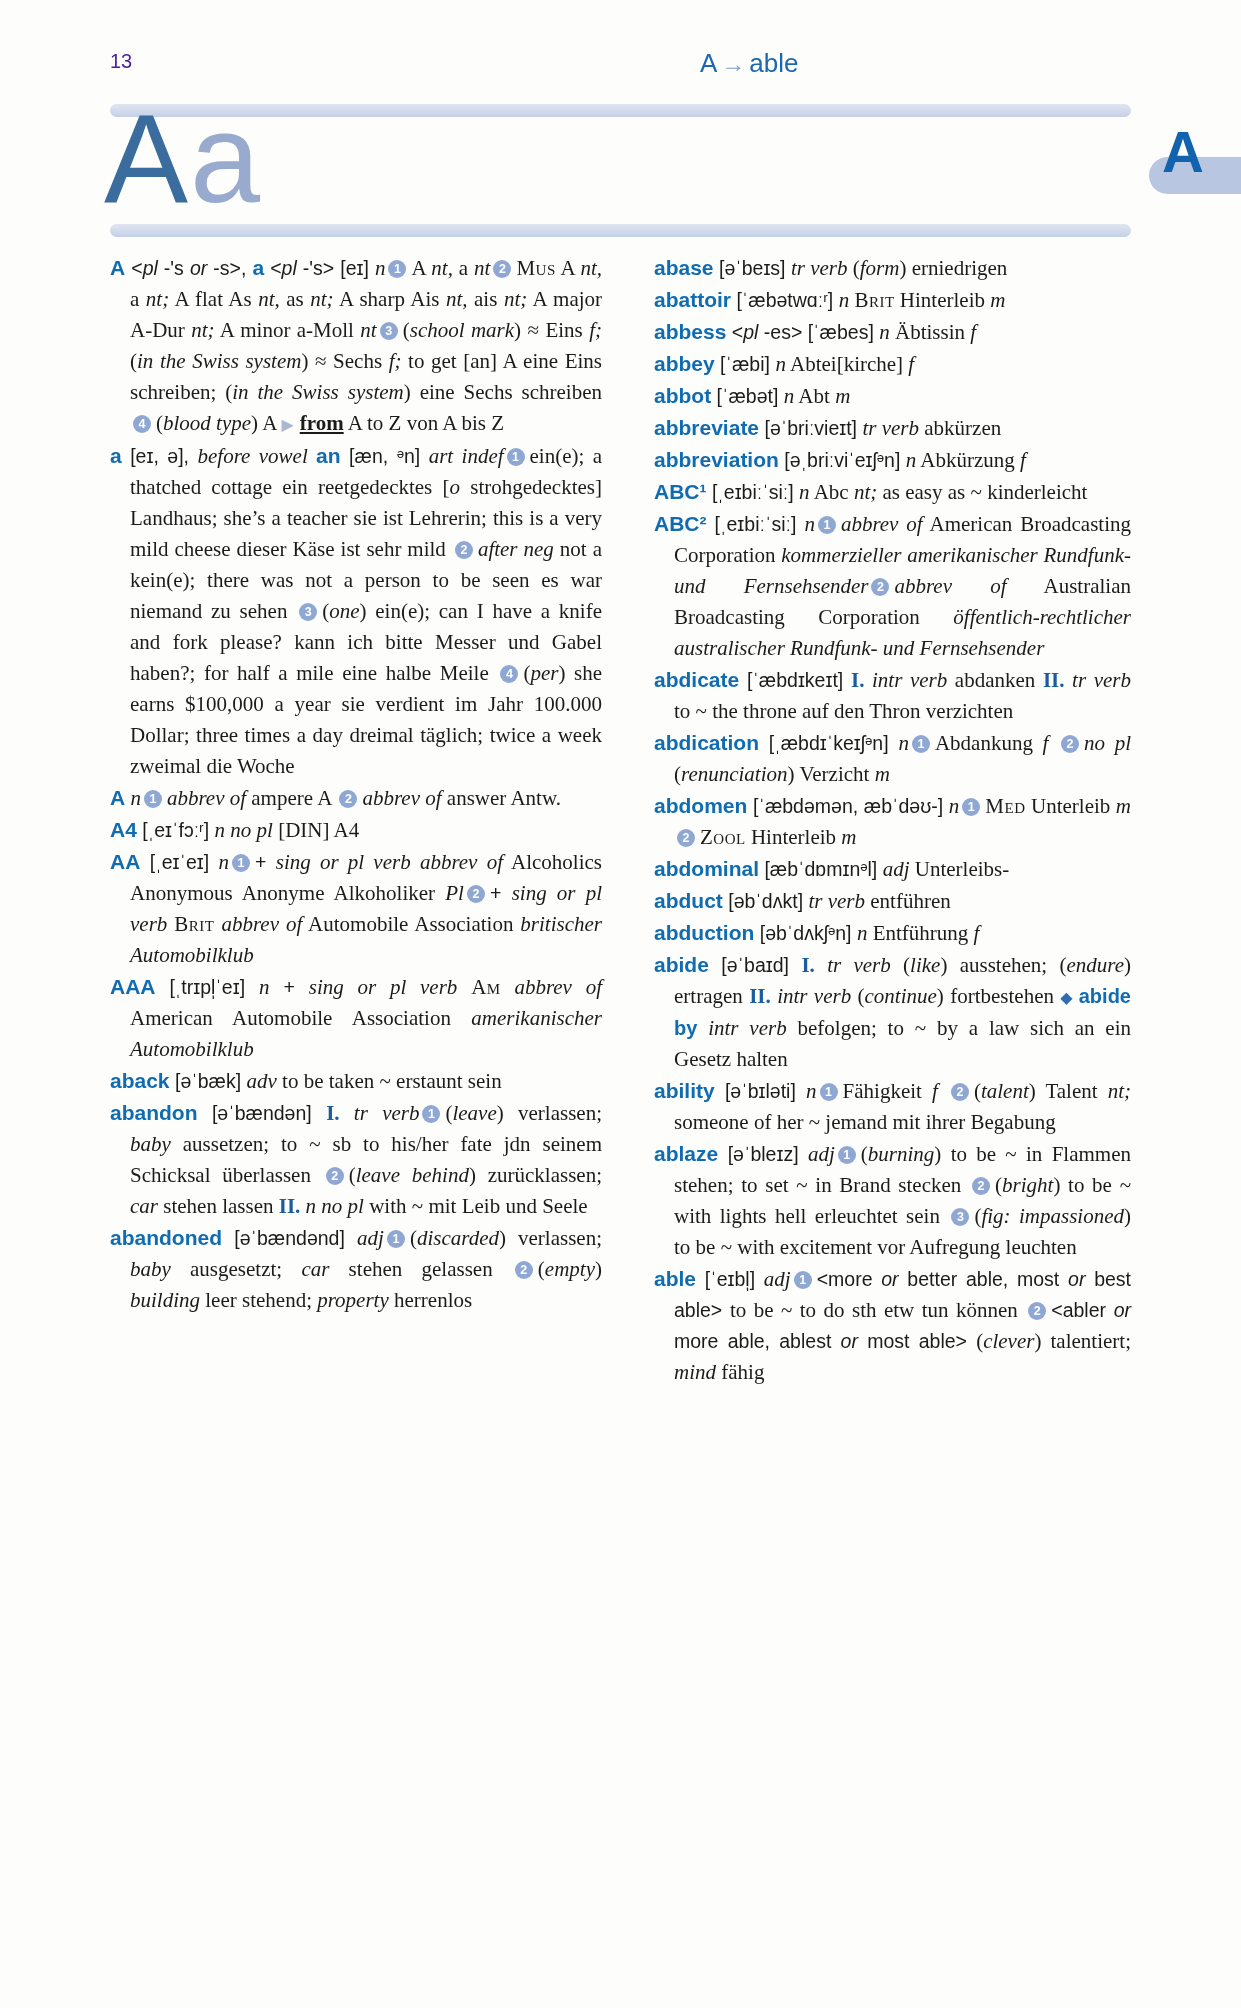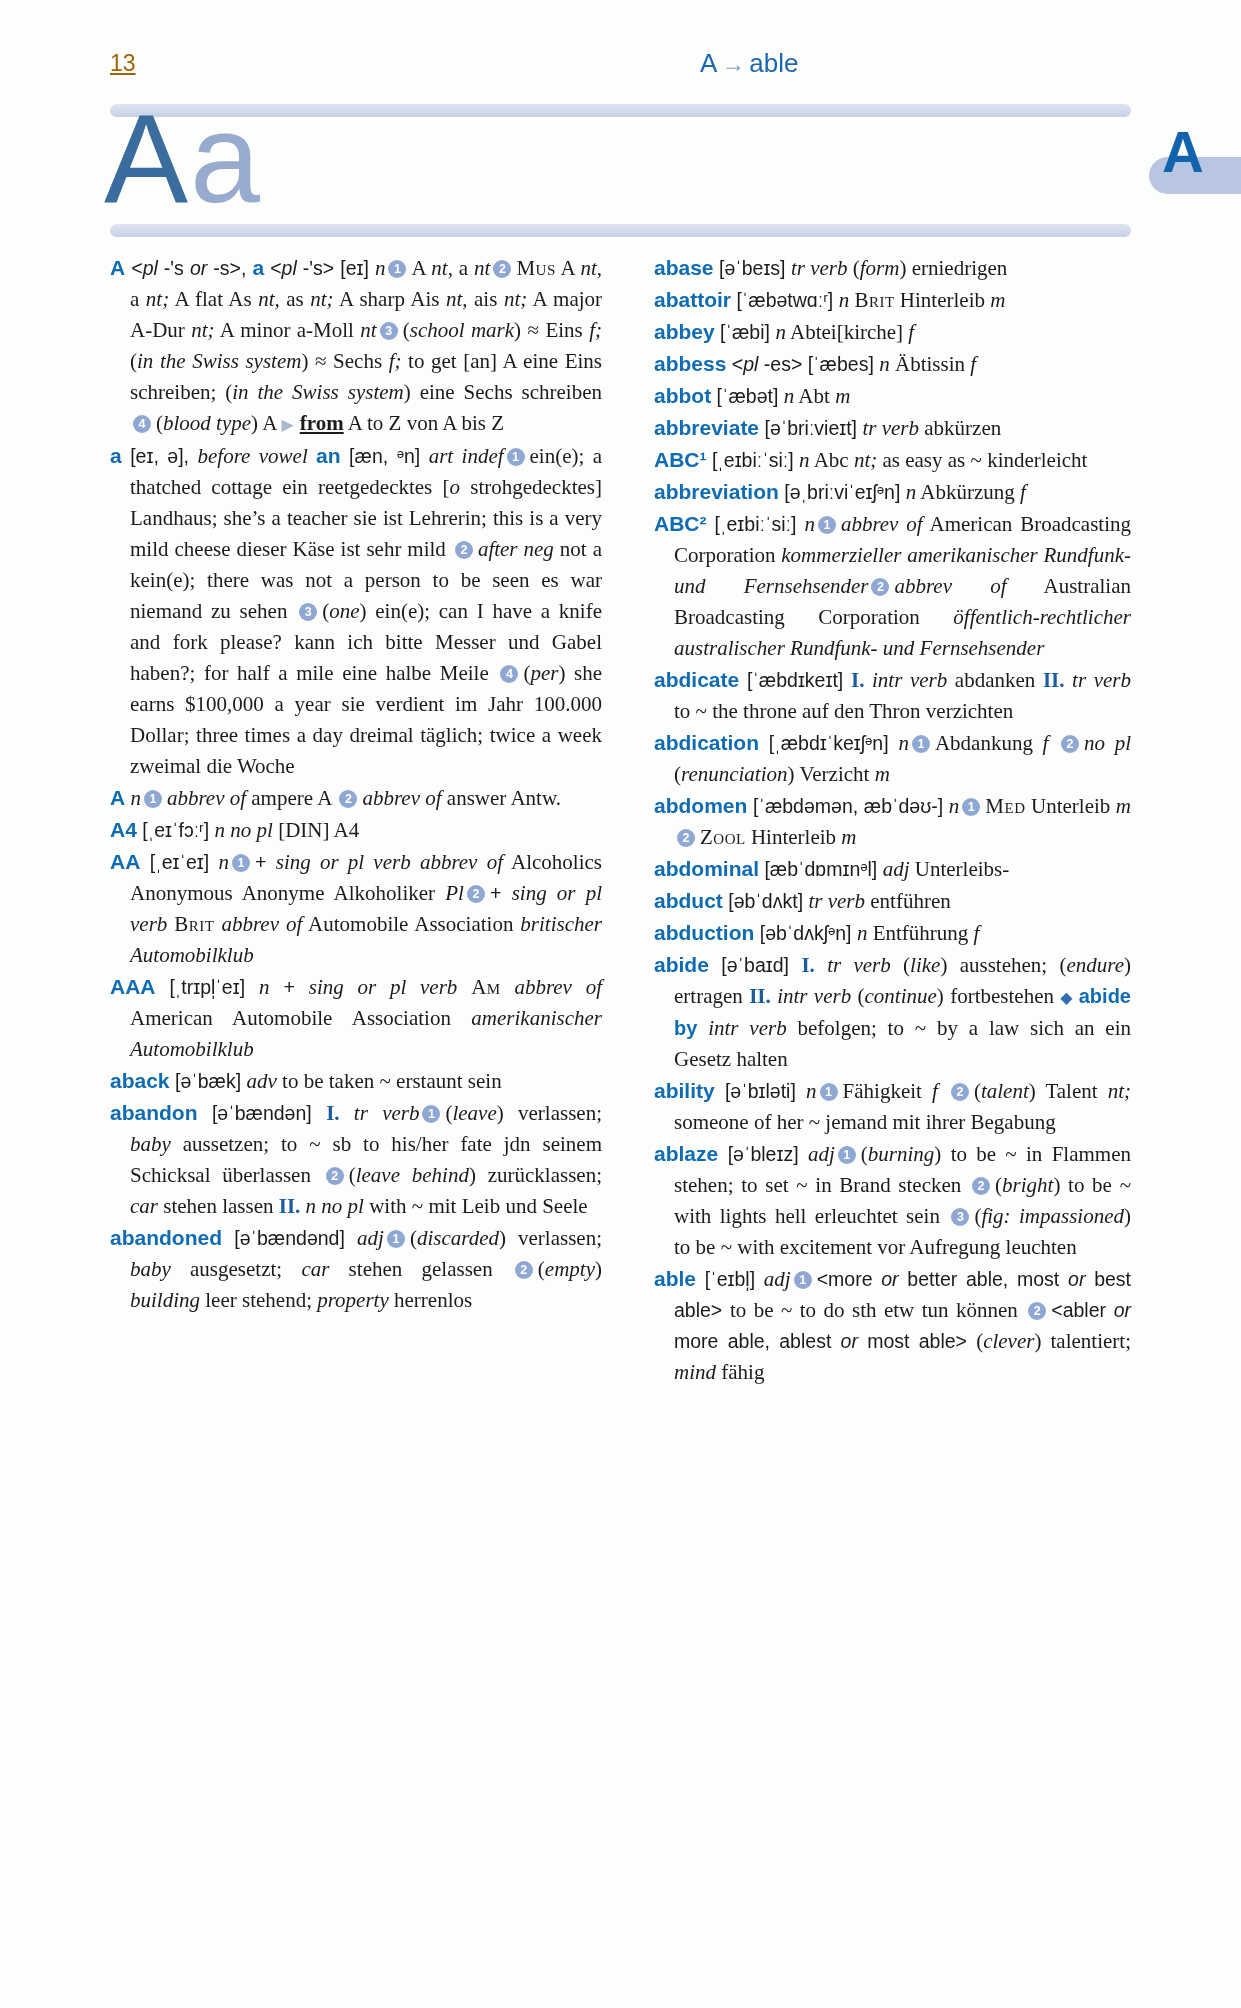--- a/index.html
+++ b/index.html
@@ -8,21 +8,21 @@
     width:1241px;height:2008px;
     background:#fdfdfb;
     overflow:hidden;
     font-family:"Liberation Serif","DejaVu Serif",serif;
     color:#1b1b1b;
   }
   
   #page-number{
     position:absolute;left:110px;top:50px;
     font-family:"Liberation Sans",sans-serif;
-    font-size:23px;color:#a16207;text-decoration:underline;
+    font-size:20px;color:#4c1d95;
   }
   #guide{
     position:absolute;left:700px;top:48px;width:431px;
     font-family:"Liberation Sans",sans-serif;
     font-size:26px;color:var(--accent);
   }
   #guide .arrow{color:#7ba0cf;font-size:24px;padding:0 4px;}
   .rule{
     position:absolute;left:110px;width:1021px;height:13px;
     border-radius:7px;
@@ -105,26 +105,26 @@
       <p class="entry"><span class="s-h">A4</span><span class="s-p"> [ˌeɪˈfɔːʳ] </span><span class="s-i">n no pl</span><span class="s-t"> [DIN] A4</span></p>
       <p class="entry"><span class="s-h">AA</span><span class="s-p"> [ˌeɪˈeɪ] </span><span class="s-i">n</span><span class="s-c">1</span><span class="s-p">+ </span><span class="s-i">sing or pl verb abbrev of</span><span class="s-t"> </span><span class="s-b">Alcoholics Anonymous</span><span class="s-t"> Anonyme Alkoholiker </span><span class="s-i">Pl</span><span class="s-c">2</span><span class="s-p">+ </span><span class="s-i">sing or pl verb</span><span class="s-t"> </span><span class="s-sc">Brit</span><span class="s-t"> </span><span class="s-i">abbrev of</span><span class="s-t"> </span><span class="s-b">Automobile Association</span><span class="s-t"> </span><span class="s-i">britischer Automobilklub</span></p>
       <p class="entry"><span class="s-h">AAA</span><span class="s-p"> [ˌtrɪpl̩ˈeɪ] </span><span class="s-i">n</span><span class="s-p"> + </span><span class="s-i">sing or pl verb</span><span class="s-t"> </span><span class="s-sc">Am</span><span class="s-t"> </span><span class="s-i">abbrev of</span><span class="s-t"> </span><span class="s-b">American Automobile Association</span><span class="s-t"> </span><span class="s-i">amerikanischer Automobilklub</span></p>
       <p class="entry"><span class="s-h">aback</span><span class="s-p"> [əˈbæk] </span><span class="s-i">adv</span><span class="s-t"> </span><span class="s-b">to be taken ~</span><span class="s-t"> erstaunt sein</span></p>
       <p class="entry"><span class="s-h">abandon</span><span class="s-p"> [əˈbændən] </span><span class="s-rn">I.</span><span class="s-t"> </span><span class="s-i">tr verb</span><span class="s-c">1</span><span class="s-t">(</span><span class="s-i">leave</span><span class="s-t">) verlassen; </span><span class="s-i">baby</span><span class="s-t"> aussetzen; </span><span class="s-b">to ~ sb to his/her fate</span><span class="s-t"> jdn seinem Schicksal überlassen </span><span class="s-c">2</span><span class="s-t">(</span><span class="s-i">leave behind</span><span class="s-t">) zurücklassen; </span><span class="s-i">car</span><span class="s-t"> stehen lassen </span><span class="s-rn">II.</span><span class="s-t"> </span><span class="s-i">n no pl</span><span class="s-t"> </span><span class="s-b">with ~</span><span class="s-t"> mit Leib und Seele</span></p>
       <p class="entry"><span class="s-h">abandoned</span><span class="s-p"> [əˈbændənd] </span><span class="s-i">adj</span><span class="s-c">1</span><span class="s-t">(</span><span class="s-i">discarded</span><span class="s-t">) verlassen; </span><span class="s-i">baby</span><span class="s-t"> ausgesetzt; </span><span class="s-i">car</span><span class="s-t"> stehen gelassen </span><span class="s-c">2</span><span class="s-t">(</span><span class="s-i">empty</span><span class="s-t">) </span><span class="s-i">building</span><span class="s-t"> leer stehend; </span><span class="s-i">property</span><span class="s-t"> herrenlos</span></p>
     </div>
   <div id="col-right" class="col">
       <p class="entry"><span class="s-h">abase</span><span class="s-p"> [əˈbeɪs] </span><span class="s-i">tr verb</span><span class="s-t"> (</span><span class="s-i">form</span><span class="s-t">) erniedrigen</span></p>
       <p class="entry"><span class="s-h">abattoir</span><span class="s-p"> [ˈæbətwɑːʳ] </span><span class="s-i">n</span><span class="s-t"> </span><span class="s-sc">Brit</span><span class="s-t"> Hinterleib </span><span class="s-i">m</span></p>
+      <p class="entry"><span class="s-h">abbess</span><span class="s-p"> &lt;</span><span class="s-pi">pl</span><span class="s-p"> -es&gt; [ˈæbes] </span><span class="s-i">n</span><span class="s-t"> Äbtissin </span><span class="s-i">f</span></p>
       <p class="entry"><span class="s-h">abbey</span><span class="s-p"> [ˈæbi] </span><span class="s-i">n</span><span class="s-t"> Abtei[kirche] </span><span class="s-i">f</span></p>
-      <p class="entry"><span class="s-h">abbess</span><span class="s-p"> &lt;</span><span class="s-pi">pl</span><span class="s-p"> -es&gt; [ˈæbes] </span><span class="s-i">n</span><span class="s-t"> Äbtissin </span><span class="s-i">f</span></p>
       <p class="entry"><span class="s-h">abbot</span><span class="s-p"> [ˈæbət] </span><span class="s-i">n</span><span class="s-t"> Abt </span><span class="s-i">m</span></p>
       <p class="entry"><span class="s-h">abbreviate</span><span class="s-p"> [əˈbriːvieɪt] </span><span class="s-i">tr verb</span><span class="s-t"> abkürzen</span></p>
+      <p class="entry"><span class="s-h">abbreviation</span><span class="s-p"> [əˌbriːviˈeɪʃᵊn] </span><span class="s-i">n</span><span class="s-t"> Abkürzung </span><span class="s-i">f</span></p>
       <p class="entry"><span class="s-h">ABC¹</span><span class="s-p"> [ˌeɪbiːˈsiː] </span><span class="s-i">n</span><span class="s-t"> Abc </span><span class="s-i">nt;</span><span class="s-t"> </span><span class="s-b">as easy as ~</span><span class="s-t"> kinderleicht</span></p>
-      <p class="entry"><span class="s-h">abbreviation</span><span class="s-p"> [əˌbriːviˈeɪʃᵊn] </span><span class="s-i">n</span><span class="s-t"> Abkürzung </span><span class="s-i">f</span></p>
       <p class="entry"><span class="s-h">ABC²</span><span class="s-p"> [ˌeɪbiːˈsiː] </span><span class="s-i">n</span><span class="s-c">1</span><span class="s-i">abbrev of</span><span class="s-t"> </span><span class="s-b">American Broadcasting Corporation</span><span class="s-t"> </span><span class="s-i">kommerzieller amerikanischer Rundfunk- und Fernsehsender</span><span class="s-c">2</span><span class="s-i">abbrev of</span><span class="s-t"> </span><span class="s-b">Australian Broadcasting Corporation</span><span class="s-t"> </span><span class="s-i">öffentlich-rechtlicher australischer Rundfunk- und Fernsehsender</span></p>
       <p class="entry"><span class="s-h">abdicate</span><span class="s-p"> [ˈæbdɪkeɪt] </span><span class="s-rn">I.</span><span class="s-t"> </span><span class="s-i">intr verb</span><span class="s-t"> abdanken </span><span class="s-rn">II.</span><span class="s-t"> </span><span class="s-i">tr verb</span><span class="s-t"> </span><span class="s-b">to ~ the throne</span><span class="s-t"> auf den Thron verzichten</span></p>
       <p class="entry"><span class="s-h">abdication</span><span class="s-p"> [ˌæbdɪˈkeɪʃᵊn] </span><span class="s-i">n</span><span class="s-c">1</span><span class="s-t">Abdankung </span><span class="s-i">f</span><span class="s-t"> </span><span class="s-c">2</span><span class="s-i">no pl</span><span class="s-t"> (</span><span class="s-i">renunciation</span><span class="s-t">) Verzicht </span><span class="s-i">m</span></p>
       <p class="entry"><span class="s-h">abdomen</span><span class="s-p"> [ˈæbdəmən, æbˈdəʊ-] </span><span class="s-i">n</span><span class="s-c">1</span><span class="s-sc">Med</span><span class="s-t"> Unterleib </span><span class="s-i">m</span><span class="s-t"> </span><span class="s-c">2</span><span class="s-sc">Zool</span><span class="s-t"> Hinterleib </span><span class="s-i">m</span></p>
       <p class="entry"><span class="s-h">abdominal</span><span class="s-p"> [æbˈdɒmɪnᵊl] </span><span class="s-i">adj</span><span class="s-t"> Unterleibs-</span></p>
       <p class="entry"><span class="s-h">abduct</span><span class="s-p"> [əbˈdʌkt] </span><span class="s-i">tr verb</span><span class="s-t"> entführen</span></p>
       <p class="entry"><span class="s-h">abduction</span><span class="s-p"> [əbˈdʌkʃᵊn] </span><span class="s-i">n</span><span class="s-t"> Entführung </span><span class="s-i">f</span></p>
       <p class="entry"><span class="s-h">abide</span><span class="s-p"> [əˈbaɪd] </span><span class="s-rn">I.</span><span class="s-t"> </span><span class="s-i">tr verb</span><span class="s-t"> (</span><span class="s-i">like</span><span class="s-t">) ausstehen; (</span><span class="s-i">endure</span><span class="s-t">) ertragen </span><span class="s-rn">II.</span><span class="s-t"> </span><span class="s-i">intr verb</span><span class="s-t"> (</span><span class="s-i">continue</span><span class="s-t">) fortbestehen </span><span class="s-di">◆</span><span class="s-hp">abide by</span><span class="s-t"> </span><span class="s-i">intr verb</span><span class="s-t"> befolgen; </span><span class="s-b">to ~ by a law</span><span class="s-t"> sich an ein Gesetz halten</span></p>
       <p class="entry"><span class="s-h">ability</span><span class="s-p"> [əˈbɪləti] </span><span class="s-i">n</span><span class="s-c">1</span><span class="s-t">Fähigkeit </span><span class="s-i">f</span><span class="s-t"> </span><span class="s-c">2</span><span class="s-t">(</span><span class="s-i">talent</span><span class="s-t">) Talent </span><span class="s-i">nt;</span><span class="s-t"> </span><span class="s-b">someone of her ~</span><span class="s-t"> jemand mit ihrer Begabung</span></p>
       <p class="entry"><span class="s-h">ablaze</span><span class="s-p"> [əˈbleɪz] </span><span class="s-i">adj</span><span class="s-c">1</span><span class="s-t">(</span><span class="s-i">burning</span><span class="s-t">) </span><span class="s-b">to be ~</span><span class="s-t"> in Flammen stehen; </span><span class="s-b">to set ~</span><span class="s-t"> in Brand stecken </span><span class="s-c">2</span><span class="s-t">(</span><span class="s-i">bright</span><span class="s-t">) </span><span class="s-b">to be ~ with lights</span><span class="s-t"> hell erleuchtet sein </span><span class="s-c">3</span><span class="s-t">(</span><span class="s-i">fig: impassioned</span><span class="s-t">) </span><span class="s-b">to be ~ with excitement</span><span class="s-t"> vor Aufregung leuchten</span></p>

